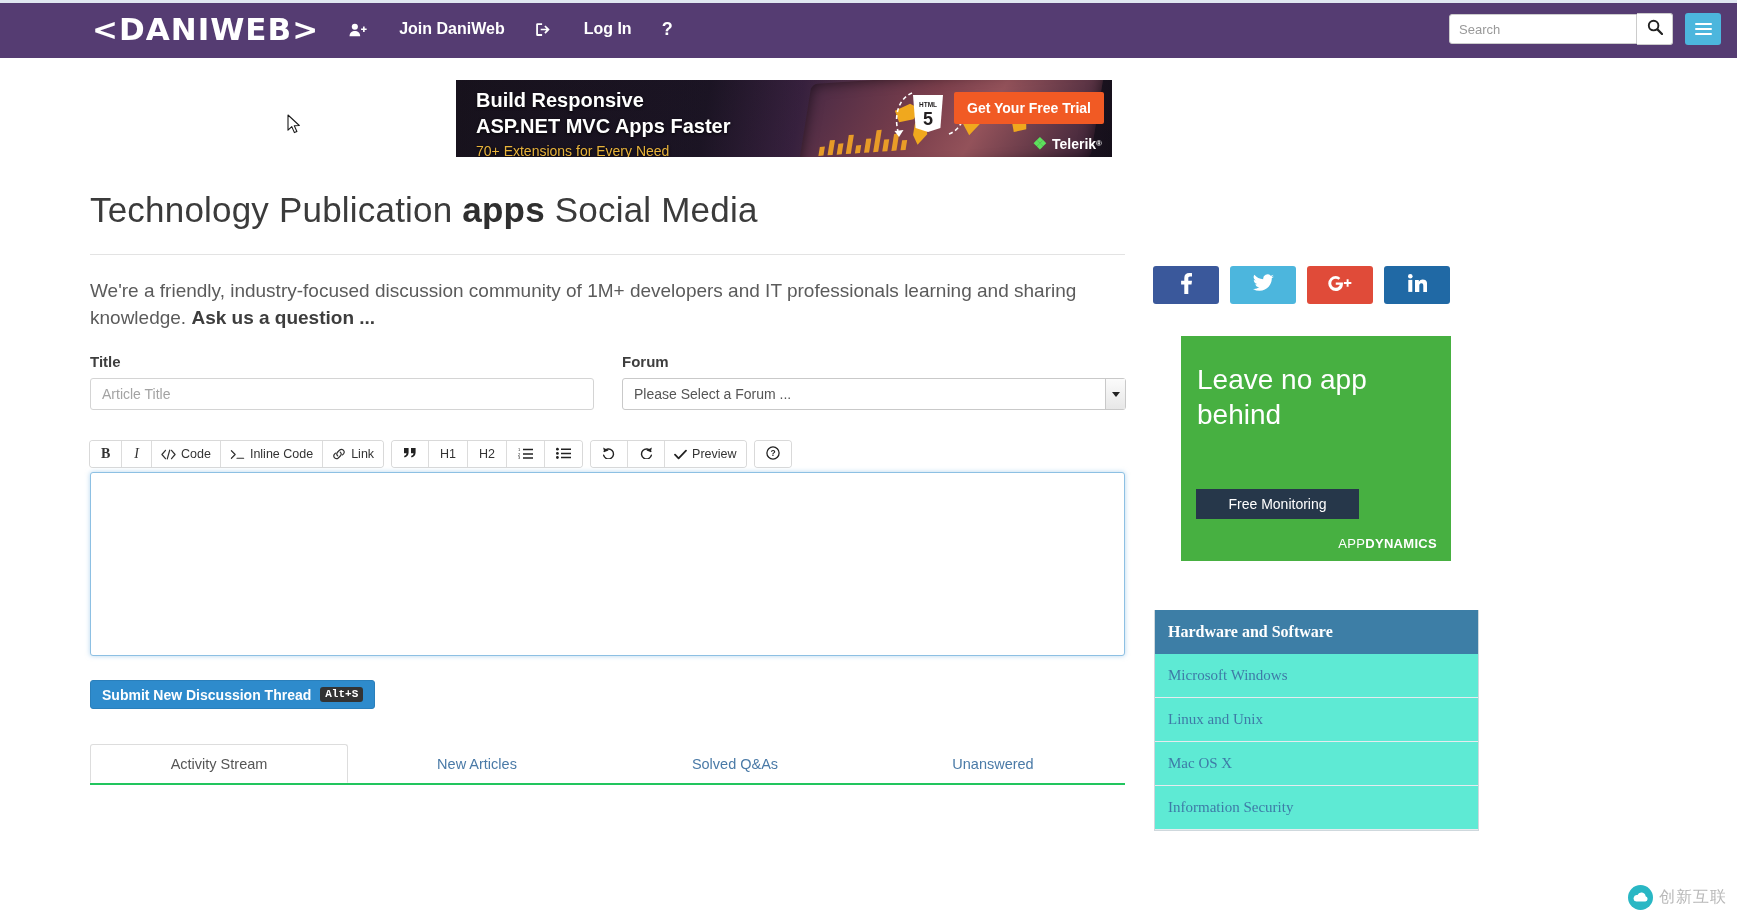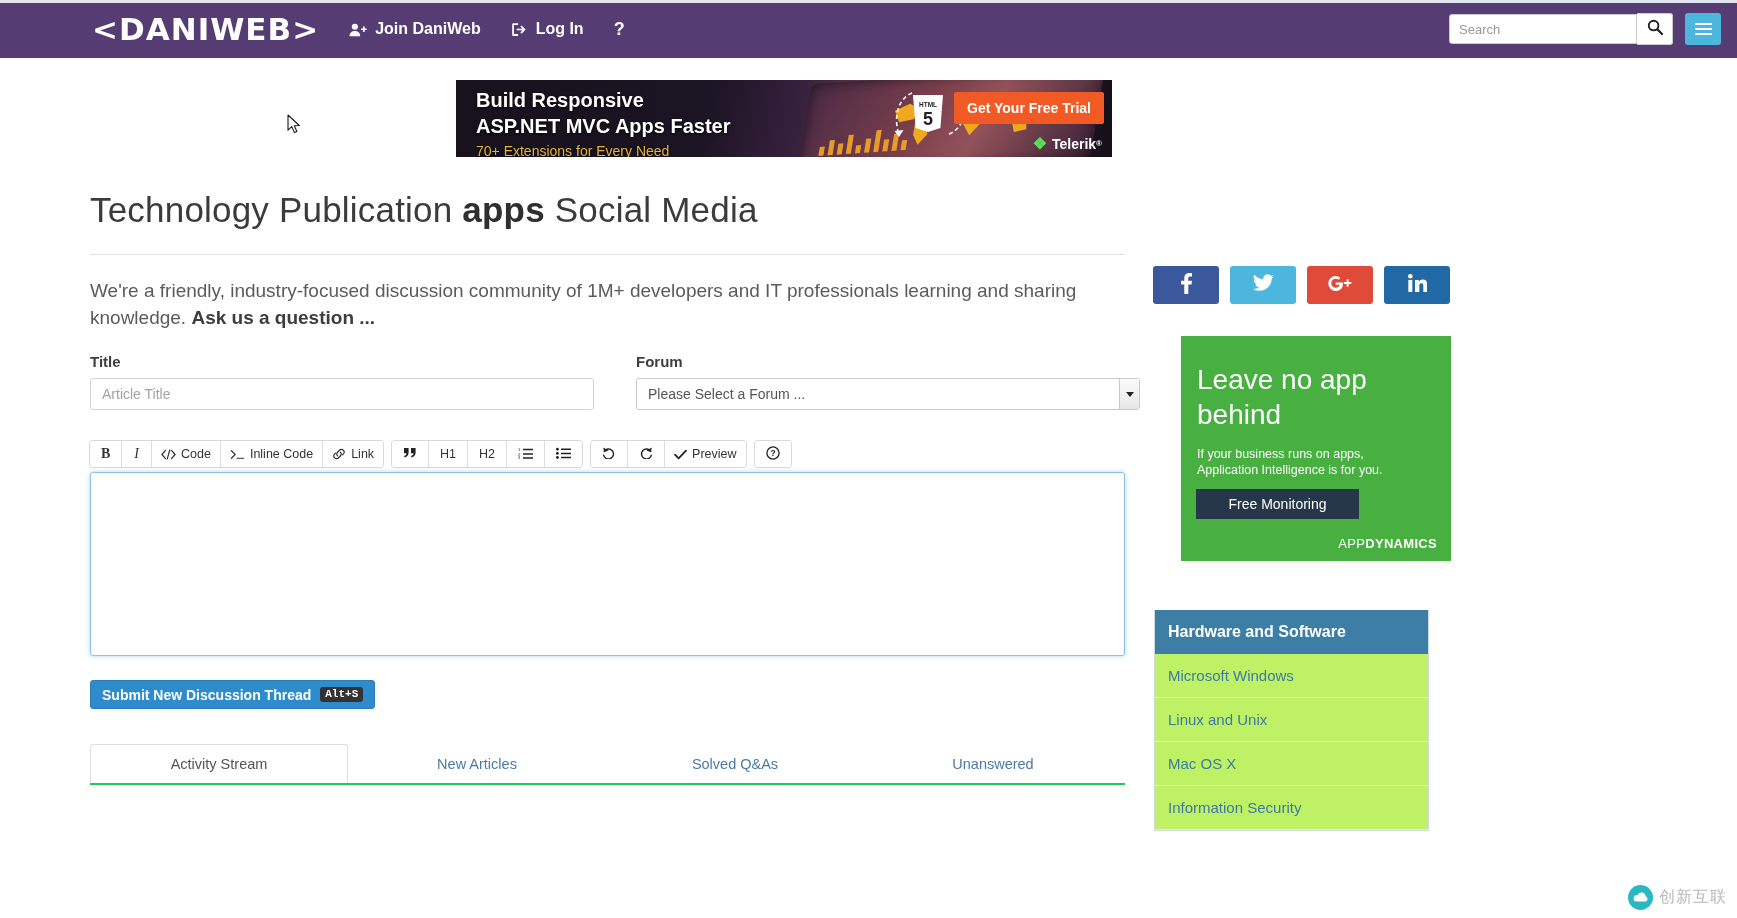--- a/index.html
+++ b/index.html
@@ -29,20 +29,21 @@
   }
   .nav-links { display: flex; align-items: center; margin-left: 30px; }
   .nav-link {
     color: #ffffff;
     font-size: 16px;
     font-weight: 600;
     text-decoration: none;
     display: flex; align-items: center;
     margin-right: 30px;
     white-space: nowrap;
+    gap: 24px;
   }
   .nav-link .ico { margin-right: 8px; display:inline-flex; align-items:center; }
   .nav-link.help { font-size: 18px; font-weight: 700; }
 
   .nav-right {
     position: absolute; right: 16px; top: 0; height: 58px;
     display: flex; align-items: center;
   }
   .search-input {
     width: 188px; height: 30px;
@@ -194,21 +195,21 @@
   .s-li { background: #2069a5; }
 
   
   .form-area { position: absolute; left: 90px; top: 295px; }
   .field-label {
     font-size: 15px; font-weight: 700; color: #3e3e3e; margin-bottom: 8px;
     display: block;
   }
   .row-fields { display: flex; gap: 0; }
   .col-title { width: 504px; }
-  .col-forum { width: 504px; margin-left: 42px; }
+  .col-forum { width: 504px; margin-left: 28px; }
   .text-input {
     width: 504px; height: 32px;
     border: 1px solid #d4d4d4; border-radius: 3px;
     padding: 0 11px;
     font-size: 14px; color: #555;
     font-family: "Liberation Sans", sans-serif;
     outline: none; background: #fff;
   }
   .text-input::placeholder { color: #a3a3a3; }
   .select-wrap { position: relative; width: 504px; }
@@ -364,24 +365,25 @@
   .side-ad .logo {
     position: absolute; right: 14px; bottom: 10px;
     color: #ffffff; font-size: 13px; letter-spacing: .3px;
     white-space: nowrap;
   }
   .side-ad .logo b { font-weight: 700; }
 
   
   .side-list {
     position: absolute; left: 1154px; top: 552px;
-    width: 275px;
+    width: 325px;
     border: 1px solid #cfd8dd;
     border-top: none;
-    background: #bef264;
+    background: #5eead4;
+    font-family: Liberation Serif, serif;
   }
   .side-head {
     background: #3d7ea6;
     color: #ffffff;
     font-size: 16px; font-weight: 700;
     padding: 13px 13px;
     white-space: nowrap;
   }
   .side-item {
     padding: 13px 13px;
@@ -705,24 +707,20 @@
 
   <div class="tabs">
     <div class="tab active">Activity Stream</div>
     <div class="tab">New Articles</div>
     <div class="tab">Solved Q&amp;As</div>
     <div class="tab">Unanswered</div>
   </div>
 
   <div class="side-ad">
     <h2>Leave no app behind</h2>
-    <p>
-      <span>If your business runs on apps,</span><br>
-      <span>Application Intelligence is for you.</span>
-    </p>
     <div class="cta">Free Monitoring</div>
     <div class="logo">
       <span>APP</span><b>DYNAMICS</b>
     </div>
   </div>
 
   <div class="side-list">
     <div class="side-head">Hardware and Software</div>
     <div class="side-item">Microsoft Windows</div>
     <div class="side-item">Linux and Unix</div>

